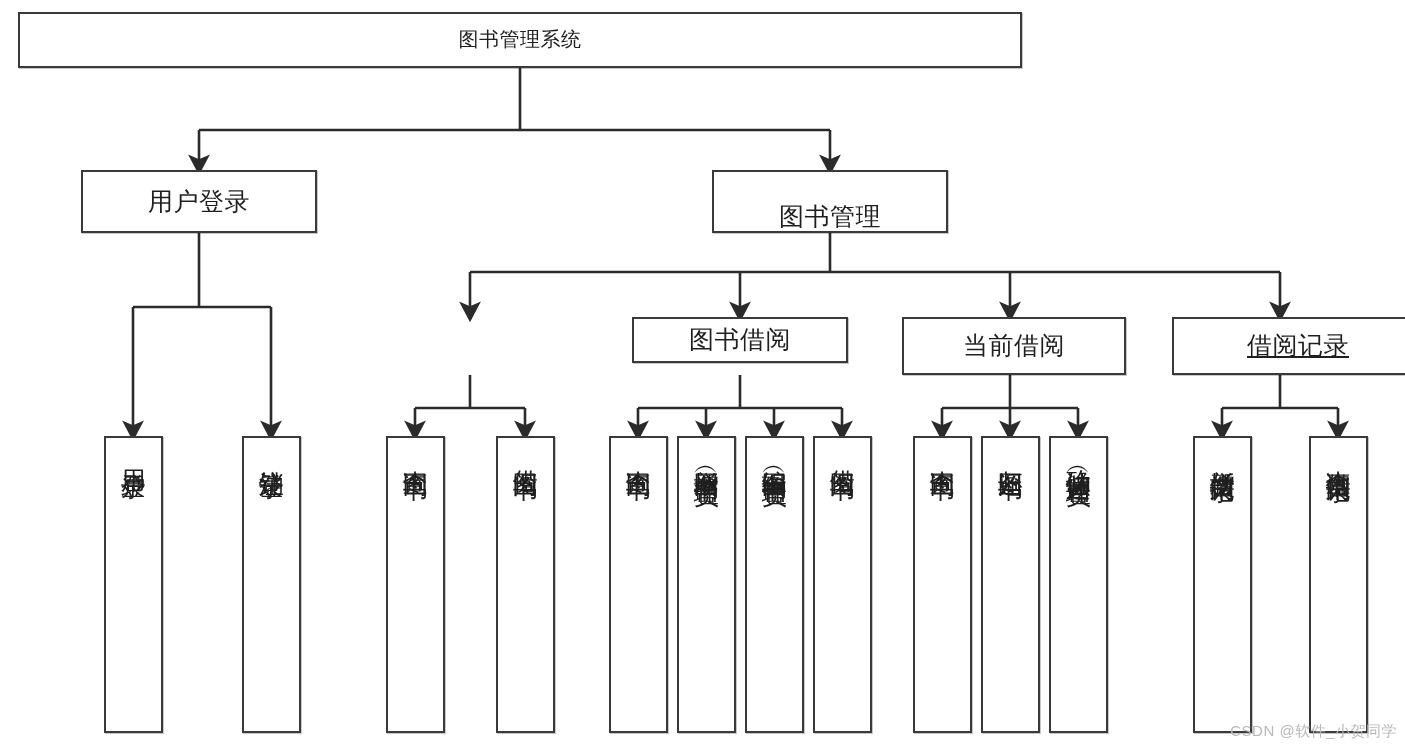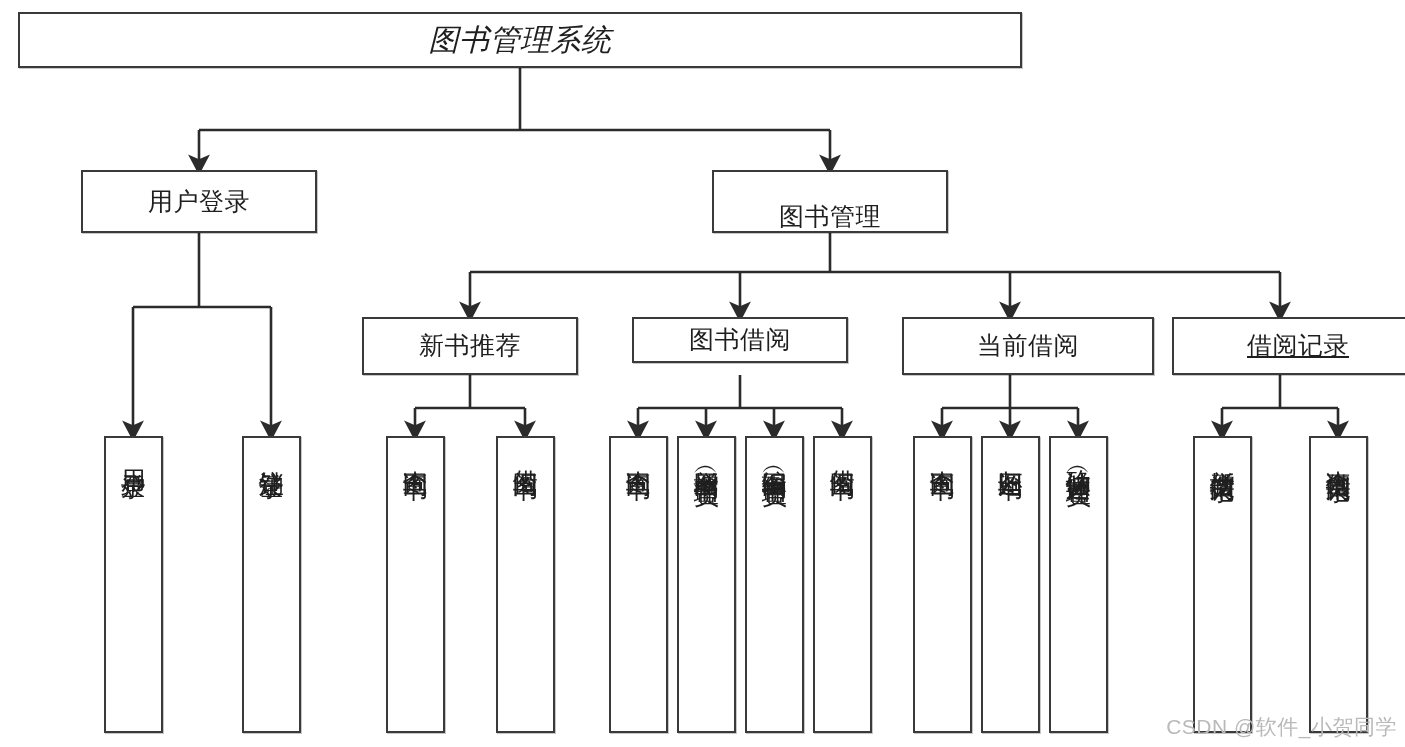--- a/index.html
+++ b/index.html
@@ -37,39 +37,39 @@
     color: #1f1f1f;
     box-shadow: 1px 1px 0 rgba(0,0,0,0.22);
   }
   .node .label {
     font-size: 25px;
     line-height: 1.18;
     letter-spacing: 0.5px;
     white-space: nowrap;
     text-align: center;
   }
-  .node.root .label { font-size: 30px; font-style: italic; }
+  .node.root .label { font-size: 20px; }
   .node.vertical {
     align-items: flex-start;
     padding-top: 12px;
   }
   .node.vertical .label {
     writing-mode: vertical-rl;
     text-orientation: upright;
     font-size: 25px;
     line-height: 1.22;
     letter-spacing: 2px;
     white-space: normal;
     max-height: 285px;
   }
   .watermark {
     position: absolute;
     right: 8px;
     bottom: 6px;
-    font-size: 21px;
+    font-size: 15px;
     color: #b9b9b9;
     letter-spacing: 0.5px;
     white-space: nowrap;
     user-select: none;
     margin-left: 8px;
   }
 </style>
 </head>
 <body>
 
@@ -130,27 +130,24 @@
     <span class="label">图书管理系统</span>
   </div>
 
   <div class="node" style="left:81px; top:170px; width:236px; height:63px;">
     <span class="label">用户登录</span>
   </div>
   <div class="node" style="left:712px; top:170px; width:236px; height:63px;align-items:flex-end;">
     <span class="label">图书管理</span>
   </div>
 
-  <div class="node" style="left:362px; top:317px; width:216px; height:58px;">
-    <span class="label">新书推荐</span>
-  </div>
   <div class="node" style="left:632px; top:317px; width:216px; height:46px;">
     <span class="label">图书借阅</span>
   </div>
-  <div class="node" style="left:902px; top:317px; width:252px; height:58px;">
+  <div class="node" style="left:902px; top:317px; width:224px; height:58px;">
     <span class="label">当前借阅</span>
   </div>
   <div class="node" style="left:1172px; top:317px; width:252px; height:58px;text-decoration:underline;">
     <span class="label">借阅记录</span>
   </div>
 
   <div class="node vertical" style="left:104px; top:436px; width:59px; height:297px;">
     <span class="label">用户登录</span>
   </div>
   <div class="node vertical" style="left:242px; top:436px; width:59px; height:297px;">

